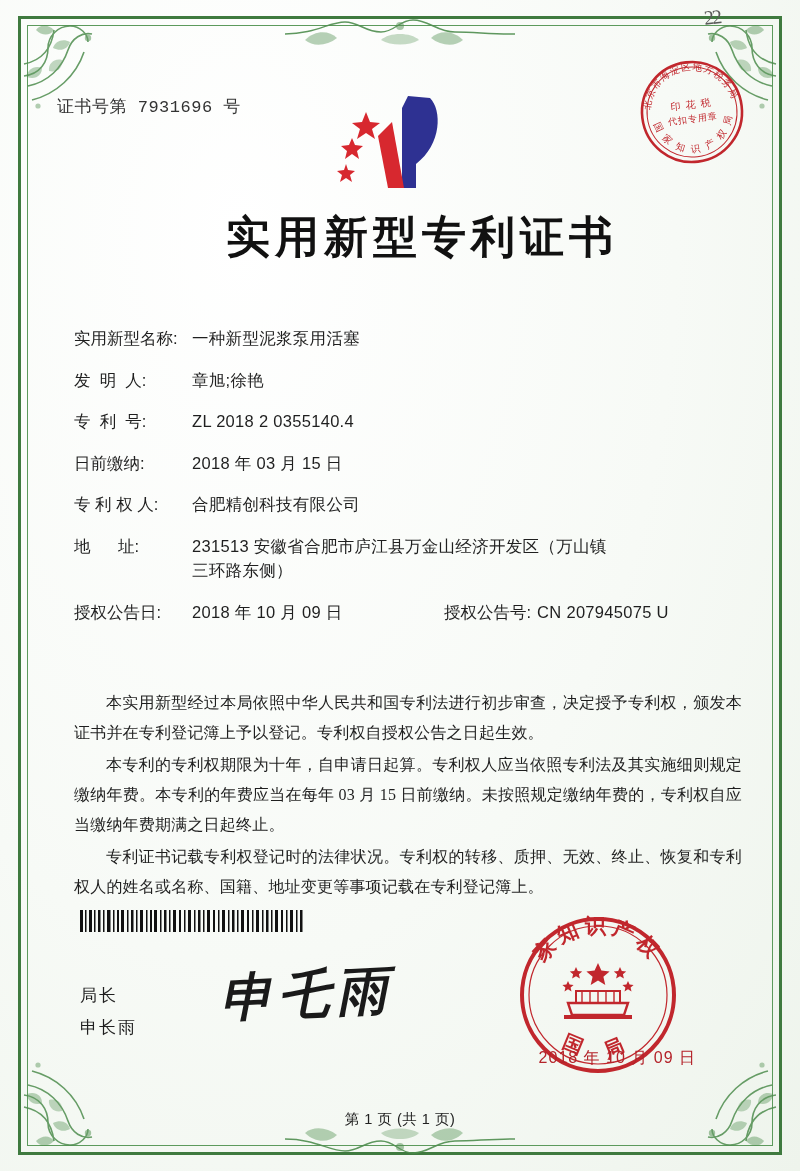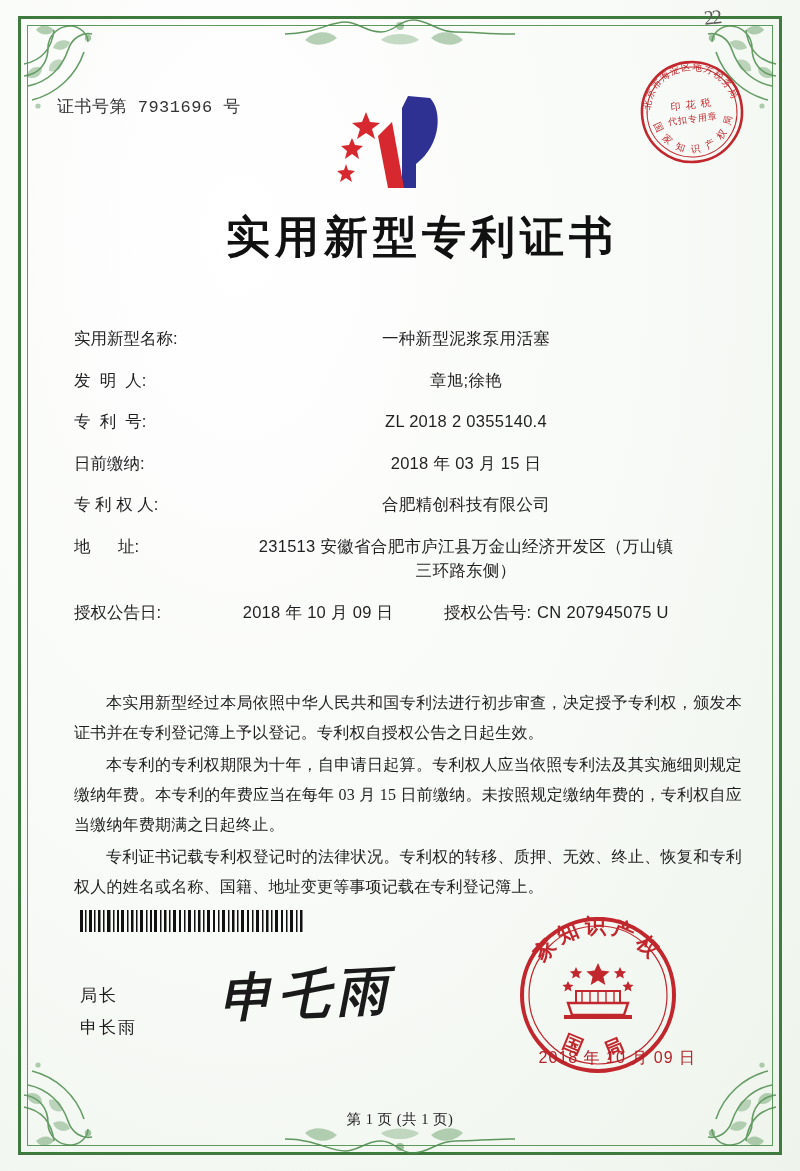--- a/index.html
+++ b/index.html
@@ -151,21 +151,20 @@
   }
   .field-label {
     width: 118px;
     flex: 0 0 118px;
     white-space: pre;
     letter-spacing: 0;
   }
   .field-value {
     flex: 1 1 auto;
     letter-spacing: .3px;
-    text-align: center;
   }
   .field-value .second-line {
     display: block;
     margin-top: 8px;
   }
 
   .row-double {
     display: flex;
     align-items: flex-start;
     margin-bottom: 18px;
@@ -256,21 +255,21 @@
   }
 
   
   .footer {
     position: absolute;
     left: 0; right: 0;
     bottom: 42px;
     text-align: center;
     font-size: 14.5px;
     color: #222;
-    font-family: Liberation Serif, serif;
+    font-family: Liberation Sans, sans-serif;
     letter-spacing: .5px;
   }
 </style>
 </head>
 <body>
 
 <div class="page">
 
   <div class="border-outer"></div>
   <div class="border-inner"></div>

